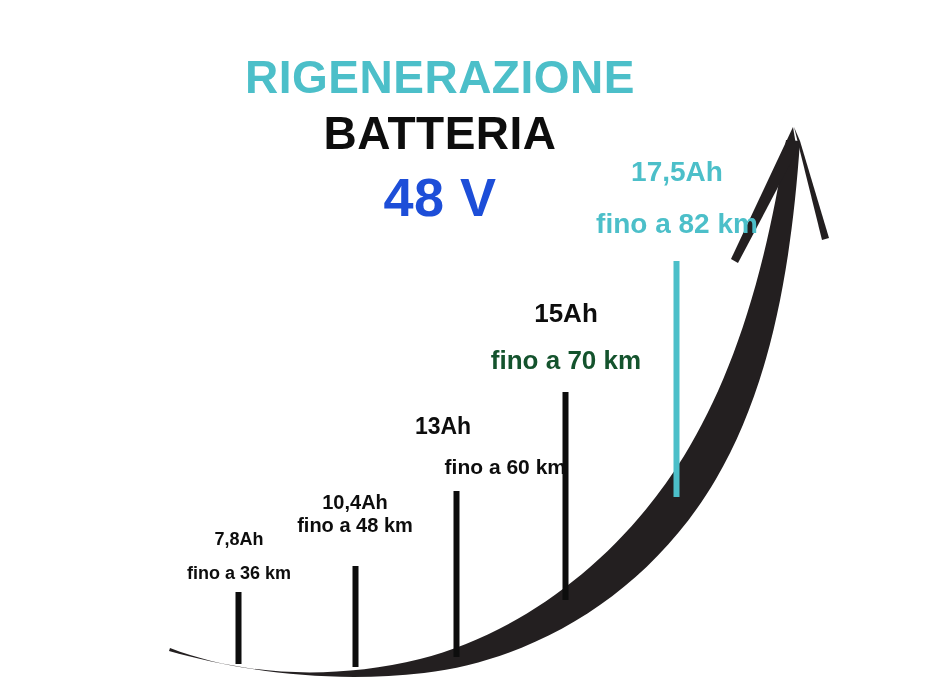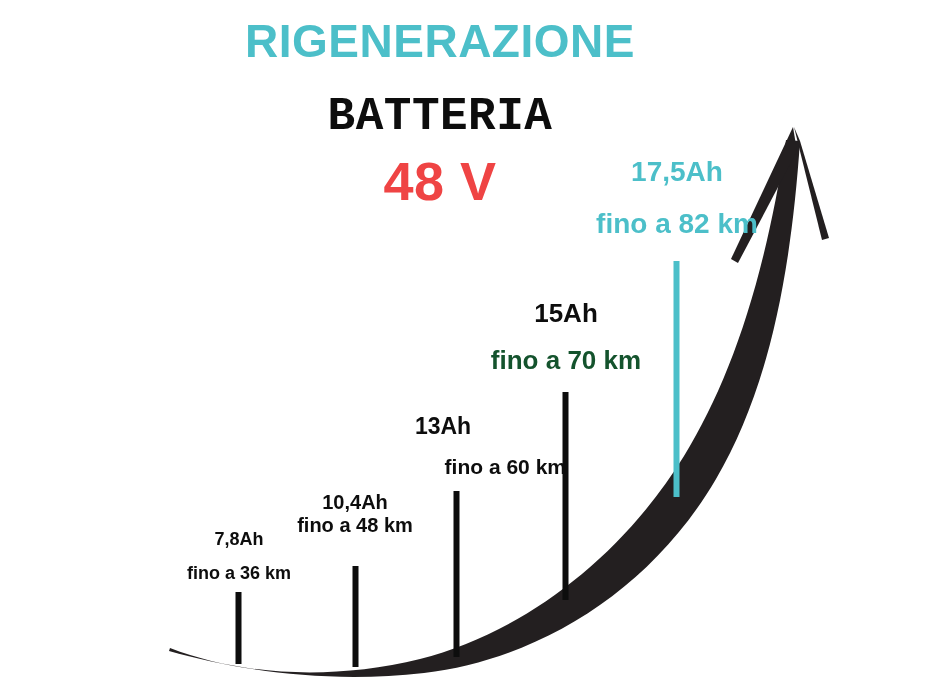--- a/index.html
+++ b/index.html
@@ -30,37 +30,38 @@
     text-align: center;
     pointer-events: none;
   }
   .headline-line1 {
     font-size: 46px;
     font-weight: 900;
     letter-spacing: 0.5px;
     line-height: 1.0;
     color: #4CBFC9;
     font-family: "Liberation Sans", sans-serif;
+    margin-top: 36px;
   }
   .headline-line2 {
     font-size: 46px;
     font-weight: 900;
     letter-spacing: 0.5px;
     line-height: 1.12;
-    margin-top: 28px;
+    margin-top: 8px;
     color: #0d0d0d;
-    font-family: Liberation Mono, monospace;
+    font-family: Liberation Sans, sans-serif;
   }
   .headline-line3 {
     font-size: 54px;
     font-weight: 900;
     letter-spacing: 0.5px;
     line-height: 1.0;
     margin-top: 10px;
-    color: #ef4444;
+    color: #1d4ed8;
     font-family: "Liberation Sans", sans-serif;
   }
 
   
   #arrow-layer {
     position: absolute;
     left: 0;
     top: 0;
     width: 950px;
     height: 700px;

